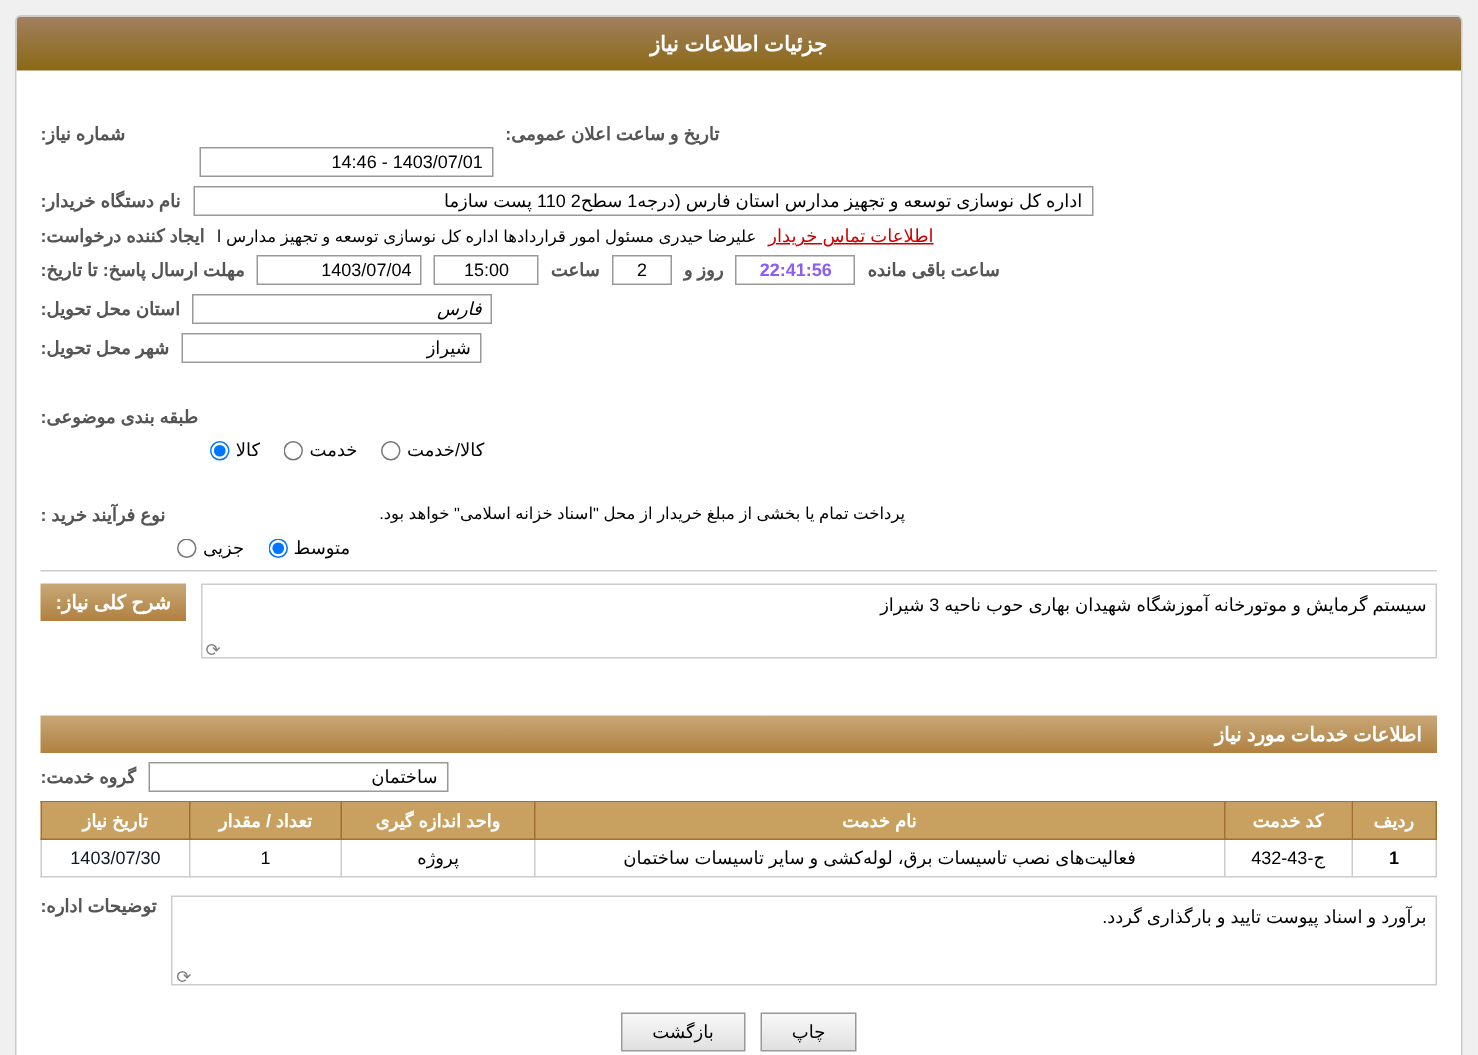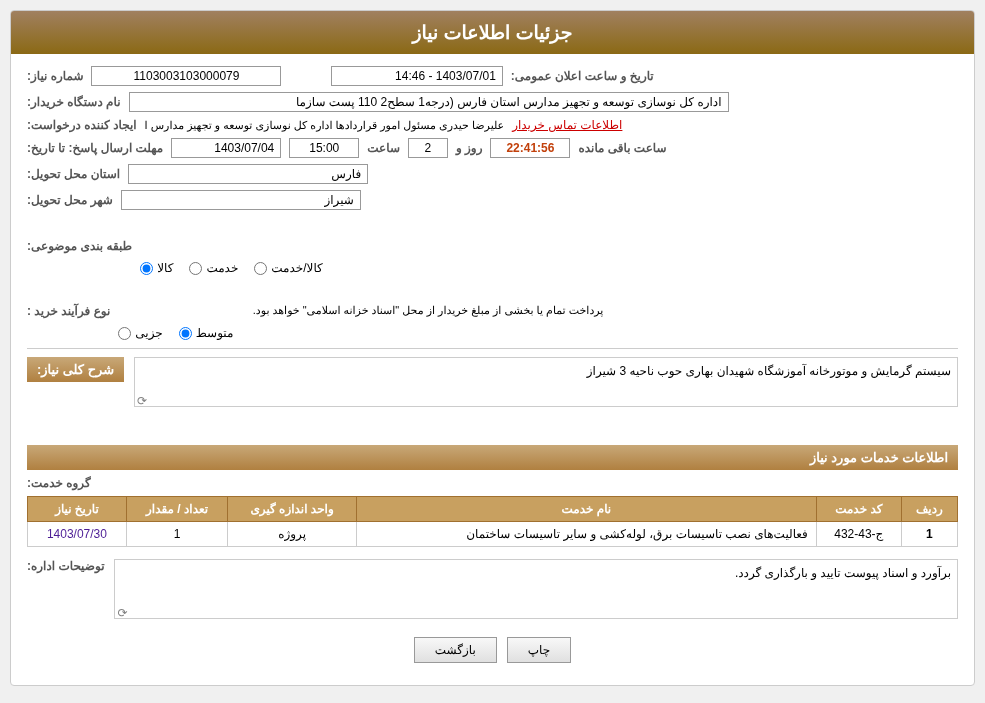--- a/index.html
+++ b/index.html
@@ -19,21 +19,21 @@
       background: #fff;
       border: 1px solid #ccc;
       border-radius: 4px;
       overflow: hidden;
     }
     .card-header {
       background: linear-gradient(to bottom, #a08060, #8b6914);
       color: #fff;
       text-align: center;
       padding: 10px;
-      font-size: 19px;
+      font-size: 14px;
       font-weight: bold;
     }
     .card-body {
       padding: 12px 16px;
     }
     .row-container {
       display: flex;
       align-items: center;
       justify-content: flex-end;
       gap: 8px;
@@ -99,24 +99,23 @@
       text-align: center;
       font-weight: bold;
     }
     .data-table td {
       border: 1px solid #ccc;
       padding: 5px 8px;
       text-align: center;
       background: #fff;
     }
     .data-table td.text-right {
-      text-align: right;
     }
     .data-table td.number {
-      color: #4c1d95;
+      color: #0f172a;
     }
     .row-num {
       font-weight: bold;
     }
     
     .note-box {
       border: 1px solid #ccc;
       background: #fff;
       min-height: 60px;
       padding: 6px;
@@ -179,55 +178,54 @@
 
 <div class="page-wrapper">
   <div class="main-card">
     <div class="card-header">
       <span>جزئیات اطلاعات نیاز</span>
     </div>
     <div class="card-body">
 
       <div class="row-container">
         <span class="field-label">تاریخ و ساعت اعلان عمومی:</span>
-        <span class="field-value" style="width:172px;">1403/07/01 - 14:46</span>
+        <span class="field-value" style="width:196px;margin-top:39px;">1403/07/01 - 14:46</span>
         &nbsp;&nbsp;&nbsp;&nbsp;&nbsp;&nbsp;&nbsp;&nbsp;&nbsp;&nbsp;
-        <span class="field-value" style="width:190px; text-align:center;">1103003103000079</span>
         <span class="field-label">شماره نیاز:</span>
       </div>
 
       <div class="row-container">
         <span class="field-value" style="width:600px;">اداره کل نوسازی   توسعه و تجهیز مدارس استان فارس (درجه1  سطح2  110 پست سازما</span>
         <span class="field-label">نام دستگاه خریدار:</span>
       </div>
 
       <div class="row-container">
         <span class="link-text">اطلاعات تماس خریدار</span>
         <span style="font-size:11px;text-align:center;">علیرضا حیدری مسئول امور قراردادها اداره کل نوسازی   توسعه و تجهیز مدارس ا</span>
         <span class="field-label">ایجاد کننده درخواست:</span>
       </div>
 
       <div class="row-container">
         <span class="field-label">ساعت باقی مانده</span>
-        <span class="field-value" style="width:80px; text-align:center; font-weight:bold; color:#c2410c;">22:41:56</span>
+        <span class="field-value" style="width:80px; text-align:center; font-weight:bold; color:#8b5cf6;">22:41:56</span>
         <span class="field-label">روز و</span>
         <span class="field-value" style="width:40px; text-align:center;">2</span>
         <span class="field-label">ساعت</span>
         <span class="field-value" style="width:70px; text-align:center;">15:00</span>
         <span class="field-value" style="width:110px; text-align:right;">1403/07/04</span>
         <span class="field-label">مهلت ارسال پاسخ: تا تاریخ:</span>
       </div>
 
       <div class="row-container">
-        <span class="field-value" style="width:240px;">فارس</span>
+        <span class="field-value" style="width:200px;font-style:italic;">فارس</span>
         <span class="field-label">استان محل تحویل:</span>
       </div>
 
       <div class="row-container">
-        <span class="field-value" style="width:240px;">شیراز</span>
+        <span class="field-value" style="width:200px;">شیراز</span>
         <span class="field-label">شهر محل تحویل:</span>
       </div>
 
       <div class="row-container">
         <div class="radio-group">
           <div class="radio-item">
             <span>کالا/خدمت</span>
             <input type="radio" name="tabaghe" style="">
           </div>
           <div class="radio-item">
@@ -266,20 +264,21 @@
             <span>سیستم گرمایش و موتورخانه آموزشگاه شهیدان بهاری حوب ناحیه 3 شیراز</span>
             <span class="note-resize">⟳</span>
           </div>
         </div>
         <span class="section-title" style="white-space:nowrap; margin:0;">شرح کلی نیاز:</span>
       </div>
 
       <div class="section-title">اطلاعات خدمات مورد نیاز</div>
 
       <div class="row-container">
+        <span class="field-value" style="width:200px;">ساختمان</span>
         <span class="field-label">گروه خدمت:</span>
       </div>
 
       <table class="data-table">
         <thead>
           <tr>
             <th>ردیف</th>
             <th>کد خدمت</th>
             <th>نام خدمت</th>
             <th>واحد اندازه گیری</th>

